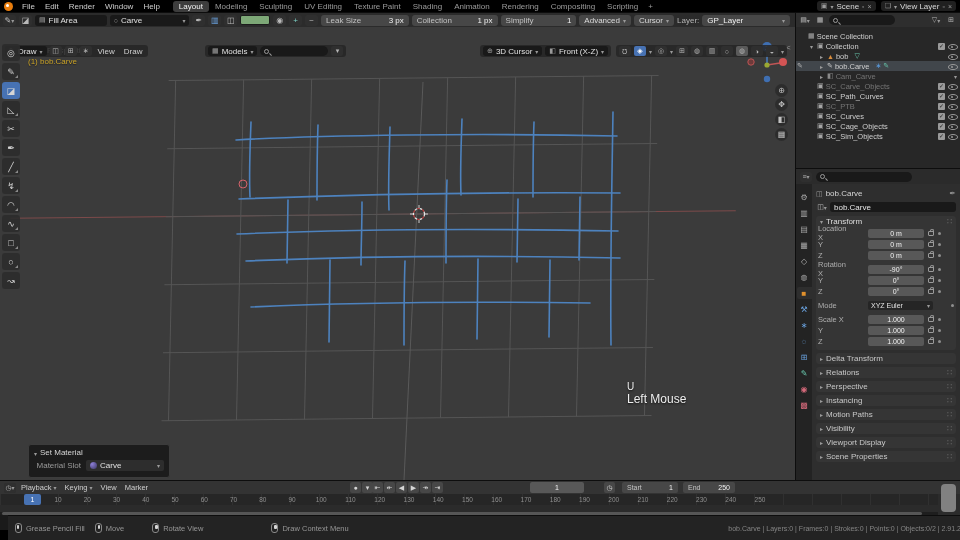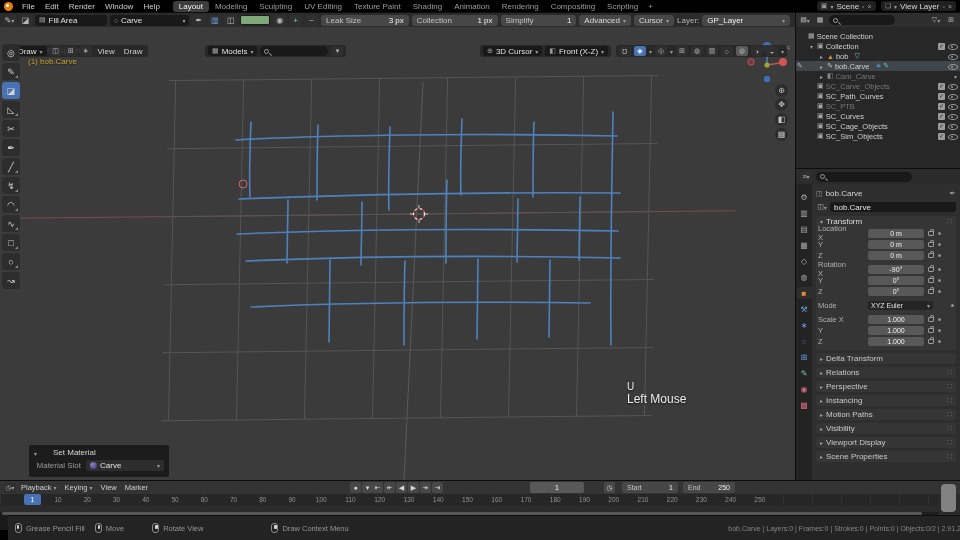--- a/index.html
+++ b/index.html
@@ -48,21 +48,21 @@
 .t-cutter::before{content:"✂"}.t-eyedropper::before{content:"✒"}.t-line::before{content:"╱"}.t-polyline::before{content:"↯"}
 .t-arc::before{content:"◠"}.t-curve::before{content:"∿"}.t-box::before{content:"□"}.t-circle::before{content:"○"}.t-interpolate::before{content:"↝"}
 .vptext{position:absolute;left:28px;top:19px;color:#d2d2d2;text-shadow:0 1px 1px #222;z-index:5}
 .vptext .obj{color:#c9a227;margin-top:2px}
 .keycast{position:absolute;left:627px;top:354px;color:#efefef;text-shadow:0 1px 2px #111;z-index:5}
 .keycast .k{font-size:10px}.keycast .m{font-size:12px}
 .navbtn{position:absolute;left:40px;width:13px;height:13px;border-radius:50%;background:rgba(40,40,40,.75);color:#c2c2c2;font-size:8px;display:flex;align-items:center;justify-content:center}
 .collapse{position:absolute;left:786px;top:16px;color:#9a9a9a;font-size:8px;z-index:6}
 
 .setmat{position:absolute;left:28px;top:417px;width:142px;height:34px;background:rgba(26,26,26,.95);border:1px solid #3c3c3c;border-radius:3px;z-index:12;padding:3px 5px}
-.setmat .ttl{display:flex;align-items:flex-end;gap:16px;color:#d6d6d6}
+.setmat .ttl{display:flex;align-items:flex-end;gap:3px;color:#d6d6d6}
 .setmat .row{display:flex;align-items:center;margin-top:3px}
 .setmat .lb{width:52px;text-align:right;padding-right:5px;color:#9a9a9a}
 .matdd{flex:1;background:#2d2d2d;border-radius:2px;height:11px;display:flex;align-items:center;gap:3px;padding:0 4px;color:#e2e2e2}
 .matball{width:7px;height:7px;border-radius:50%;background:radial-gradient(circle at 30% 30%,#8d7fd8,#3a3560);flex:none}
 
 .outliner{position:absolute;left:795px;top:13px;width:165px;height:155px;background:#272727;border-left:1px solid #0d0d0d;z-index:25}
 .olh{height:14px;background:#2e2e2e;display:flex;align-items:center;gap:3px;padding:0 3px}
 .otree{padding-top:4px;position:relative}
 .orow{height:10px;display:flex;align-items:center;gap:2px;font-size:7.5px;position:relative;padding-right:3px}
 .orow .tri{width:7px;color:#9a9a9a;font-size:6px;text-align:center;flex:none}

